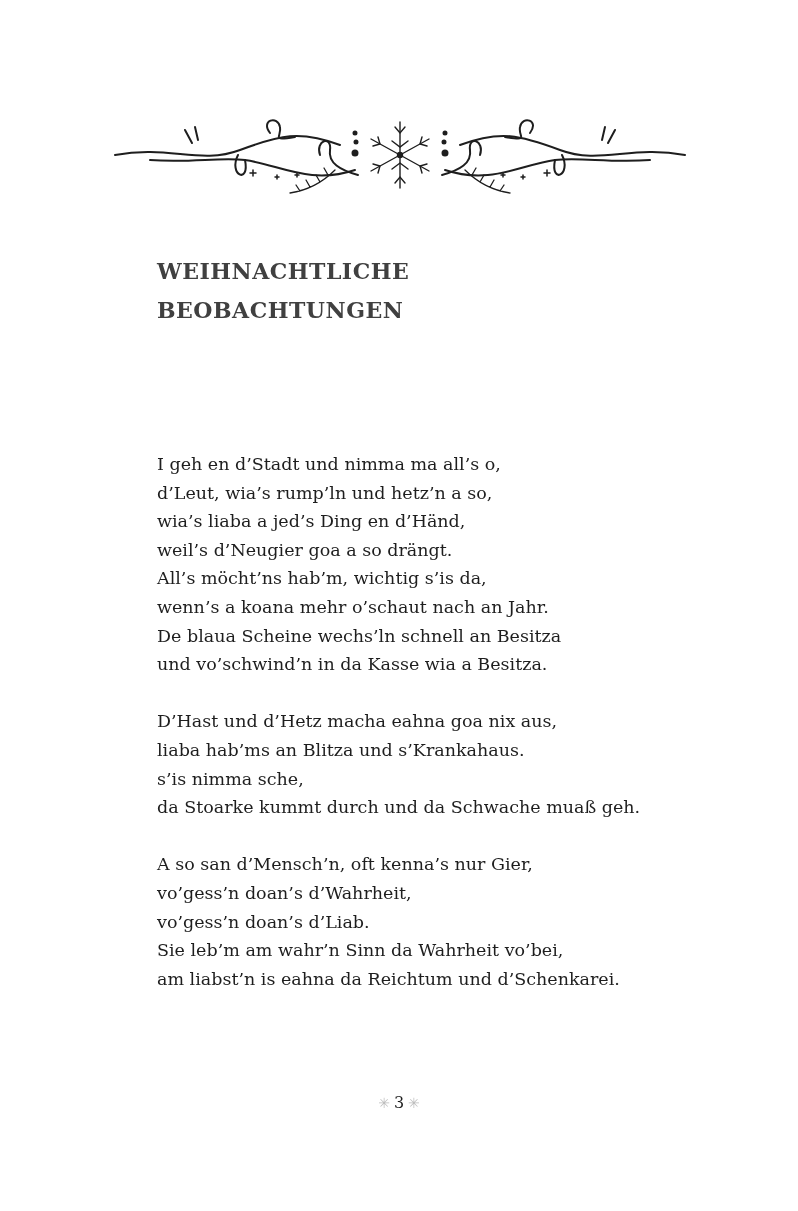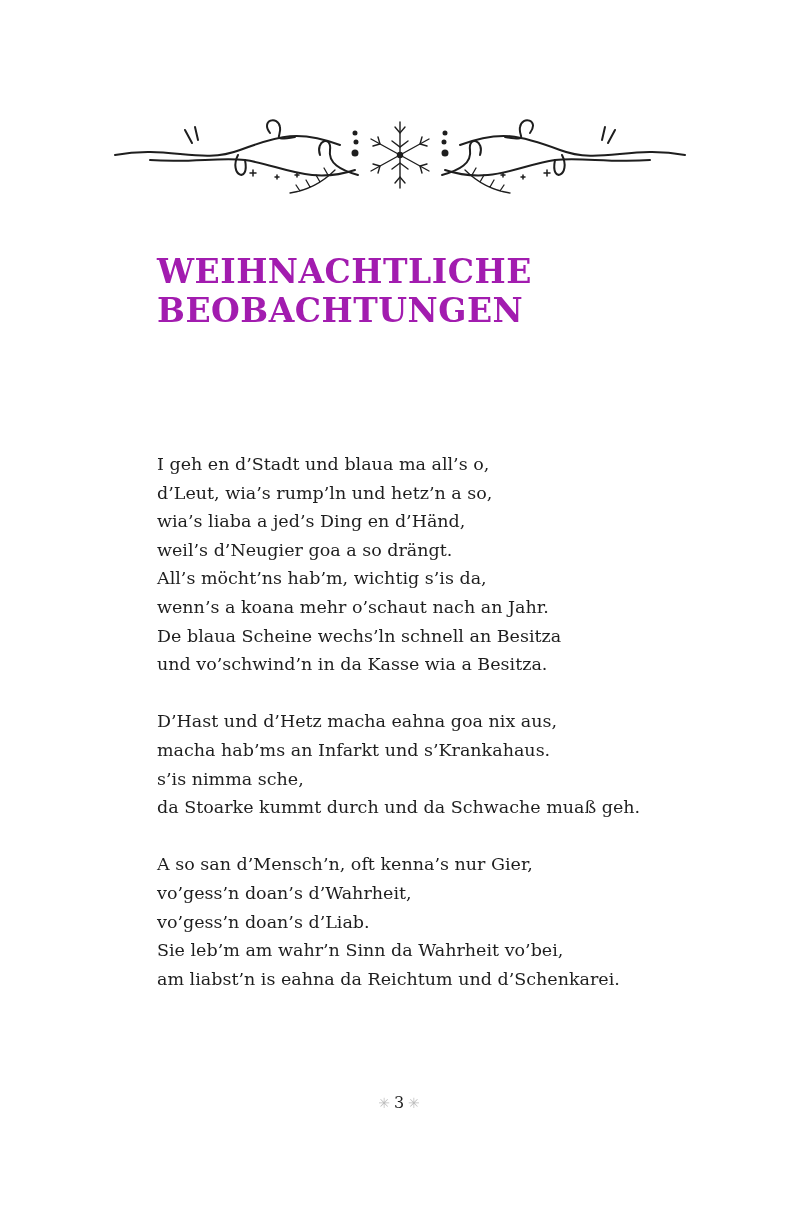--- a/index.html
+++ b/index.html
@@ -1,21 +1,21 @@
 <!DOCTYPE html>
 <html><head>
   <meta charset="utf-8">
   <style>
     html, body { margin: 0; padding: 0; background: #ffffff; }
     body { width: 798px; height: 1211px; position: relative; overflow: hidden; color: #1c1c1c; }
     .ornament { position: absolute; left: 110px; top: 115px; width: 580px; height: 80px; }
     .title {
       position: absolute; left: 157px; top: 252px; margin: 0;
       font-family: "DejaVu Serif", serif; font-weight: bold;
-      font-size: 33px; line-height: 39px; letter-spacing: 0.5px; color: #a21caf;
+      font-size: 22px; line-height: 39px; letter-spacing: 0.5px; color: #404040;
     }
     .title span { display: block; }
     .poem {
       position: absolute; left: 157px; top: 450px;
       font-family: "DejaVu Serif", serif; font-size: 17.5px; line-height: 28.6px; color: #1e1e1e;
     }
     .stanza { margin: 0 0 28.6px 0; }
     .line { display: block; white-space: nowrap; }
     .folio {
       position: absolute; left: 0; right: 0; top: 1093px; text-align: center;
@@ -63,32 +63,32 @@
   </g>
 </svg>
 
 <h1 class="title">
   <span>WEIHNACHTLICHE</span>
   <span>BEOBACHTUNGEN</span>
 </h1>
 
 <div class="poem">
   <p class="stanza">
-    <span class="line">I geh en d’Stadt und blaua ma all’s o,</span>
+    <span class="line">I geh en d’Stadt und nimma ma all’s o,</span>
     <span class="line">d’Leut, wia’s rump’ln und hetz’n a so,</span>
     <span class="line">wia’s liaba a jed’s Ding en d’Händ,</span>
     <span class="line">weil’s d’Neugier goa a so drängt.</span>
     <span class="line">All’s möcht’ns hab’m, wichtig s’is da,</span>
     <span class="line">wenn’s a koana mehr o’schaut nach an Jahr.</span>
     <span class="line">De blaua Scheine wechs’ln schnell an Besitza</span>
     <span class="line">und vo’schwind’n in da Kasse wia a Besitza.</span>
   </p>
   <p class="stanza">
     <span class="line">D’Hast und d’Hetz macha eahna goa nix aus,</span>
-    <span class="line">macha hab’ms an Infarkt und s’Krankahaus.</span>
+    <span class="line">liaba hab’ms an Blitza und s’Krankahaus.</span>
     <span class="line">s’is nimma sche,</span>
     <span class="line">da Stoarke kummt durch und da Schwache muaß geh.</span>
   </p>
   <p class="stanza">
     <span class="line">A so san d’Mensch’n, oft kenna’s nur Gier,</span>
     <span class="line">vo’gess’n doan’s d’Wahrheit,</span>
     <span class="line">vo’gess’n doan’s d’Liab.</span>
     <span class="line">Sie leb’m am wahr’n Sinn da Wahrheit vo’bei,</span>
     <span class="line">am liabst’n is eahna da Reichtum und d’Schenkarei.</span>
   </p>

